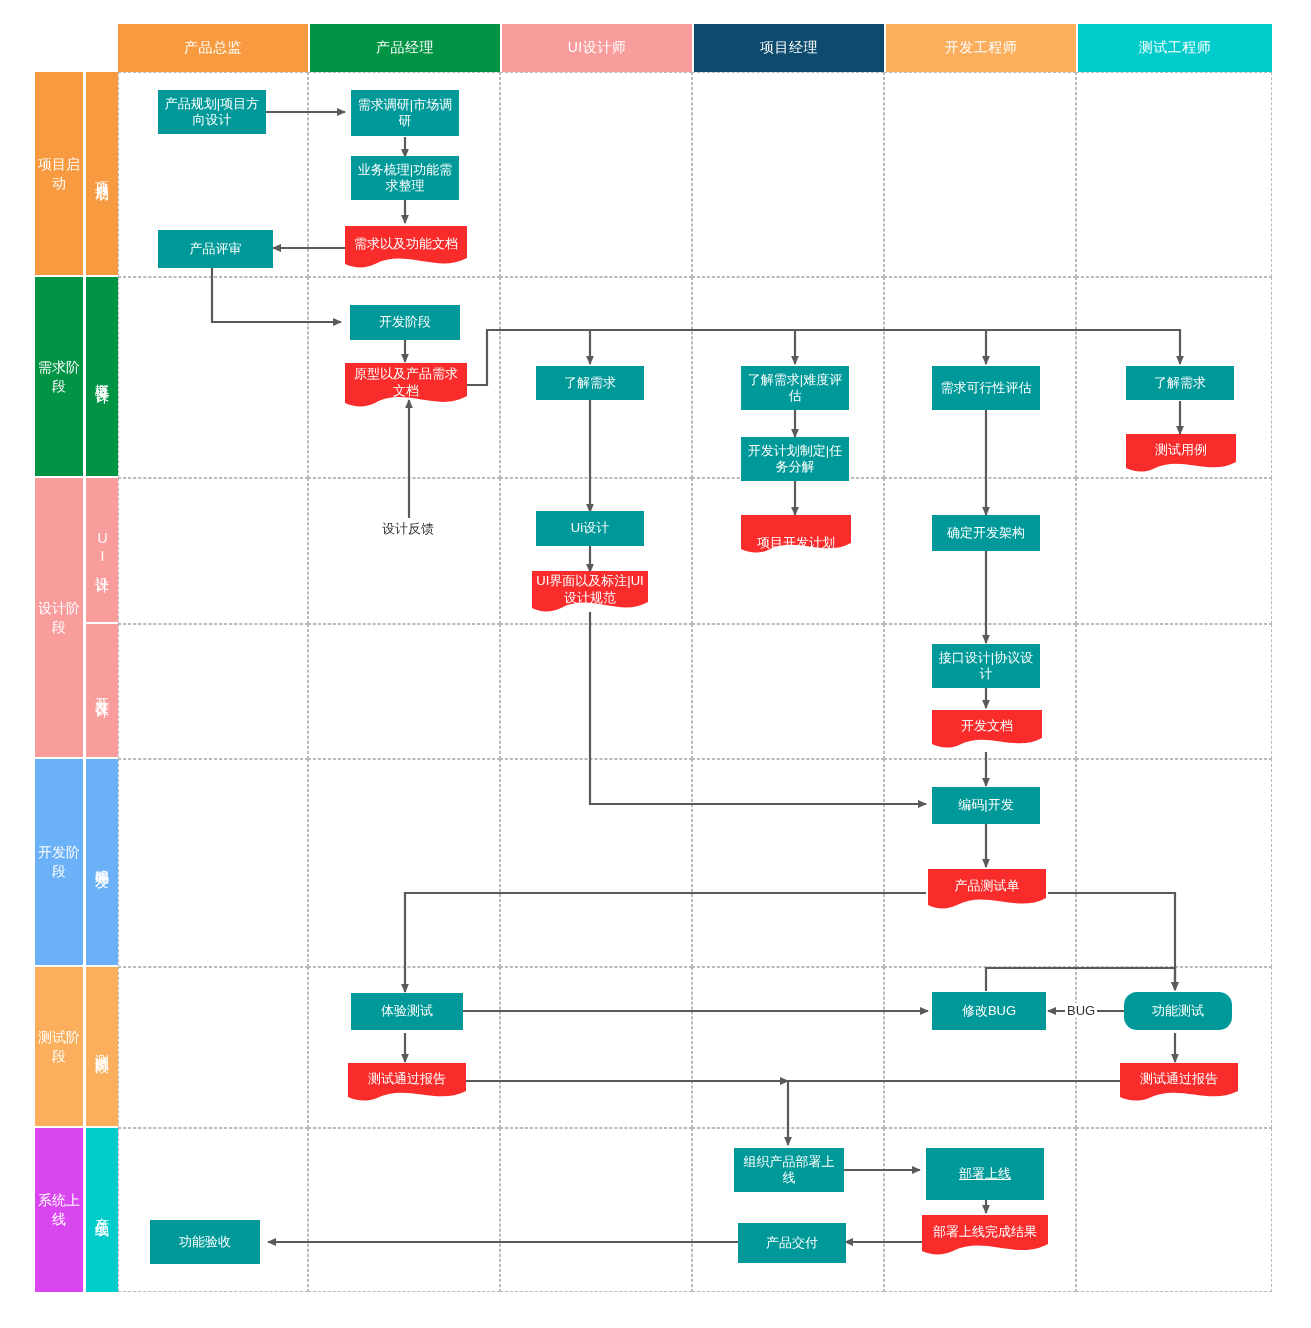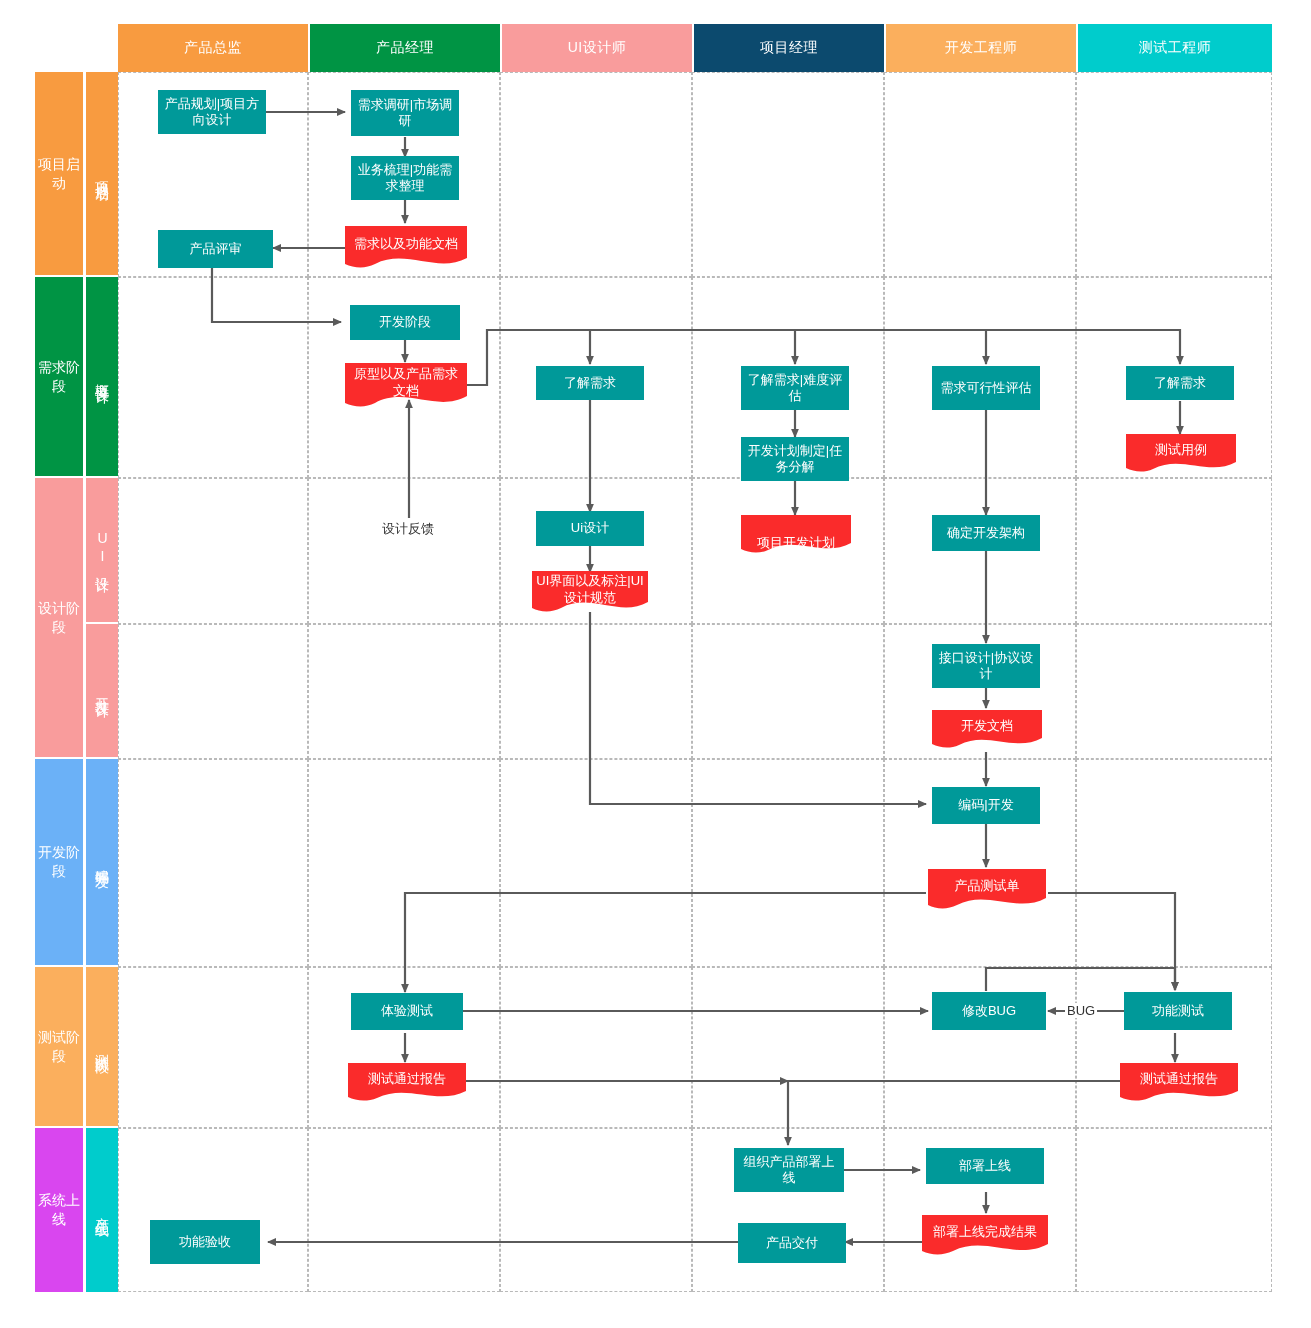--- a/index.html
+++ b/index.html
@@ -374,21 +374,21 @@
 
   <div class="node process" style="left:351px;top:993px;width:112px;height:37px;">
     <span class="lbl">体验测试</span>
   </div>
   <div class="node process" style="left:932px;top:992px;width:114px;height:38px;">
     <span class="lbl">修改BUG</span>
   </div>
   <div class="textlabel" style="left:1065px;top:1003px;">
     <span>BUG</span>
   </div>
-  <div class="node process" style="left:1124px;top:992px;width:108px;height:38px;">
+  <div class="node process" style="left:1124px;top:992px;width:108px;height:38px;border-radius:13px;">
     <span class="lbl">功能测试</span>
   </div>
   <div class="node doc" style="left:348px;top:1063px;width:118px;height:38px;">
     <span class="doc-bg">
       <svg viewBox="0 0 118 38" preserveAspectRatio="none">
           <path d="M0,0 H118 V28 C89,43 59,20 29,35 C19,39 8,38 0,34 Z" fill="#FA2B2B"></path>
         </svg>
     </span>
     <span class="lbl" style="margin-top:-5px;">测试通过报告</span>
   </div>
@@ -397,21 +397,21 @@
       <svg viewBox="0 0 118 38" preserveAspectRatio="none">
           <path d="M0,0 H118 V28 C89,43 59,20 29,35 C19,39 8,38 0,34 Z" fill="#FA2B2B"></path>
         </svg>
     </span>
     <span class="lbl" style="margin-top:-5px;">测试通过报告</span>
   </div>
 
   <div class="node process" style="left:734px;top:1148px;width:110px;height:44px;">
     <span class="lbl">组织产品部署上线</span>
   </div>
-  <div class="node process" style="left:926px;top:1148px;width:118px;height:36px;">
+  <div class="node process" style="left:926px;top:1148px;width:118px;height:52px;text-decoration:underline;">
     <span class="lbl">部署上线</span>
   </div>
   <div class="node doc" style="left:922px;top:1215px;width:126px;height:40px;">
     <span class="doc-bg">
       <svg viewBox="0 0 126 40" preserveAspectRatio="none">
           <path d="M0,0 H126 V29 C95,46 63,20 31,36 C20,41 9,40 0,36 Z" fill="#FA2B2B"></path>
         </svg>
     </span>
     <span class="lbl" style="margin-top:-5px;">部署上线完成结果</span>
   </div>

